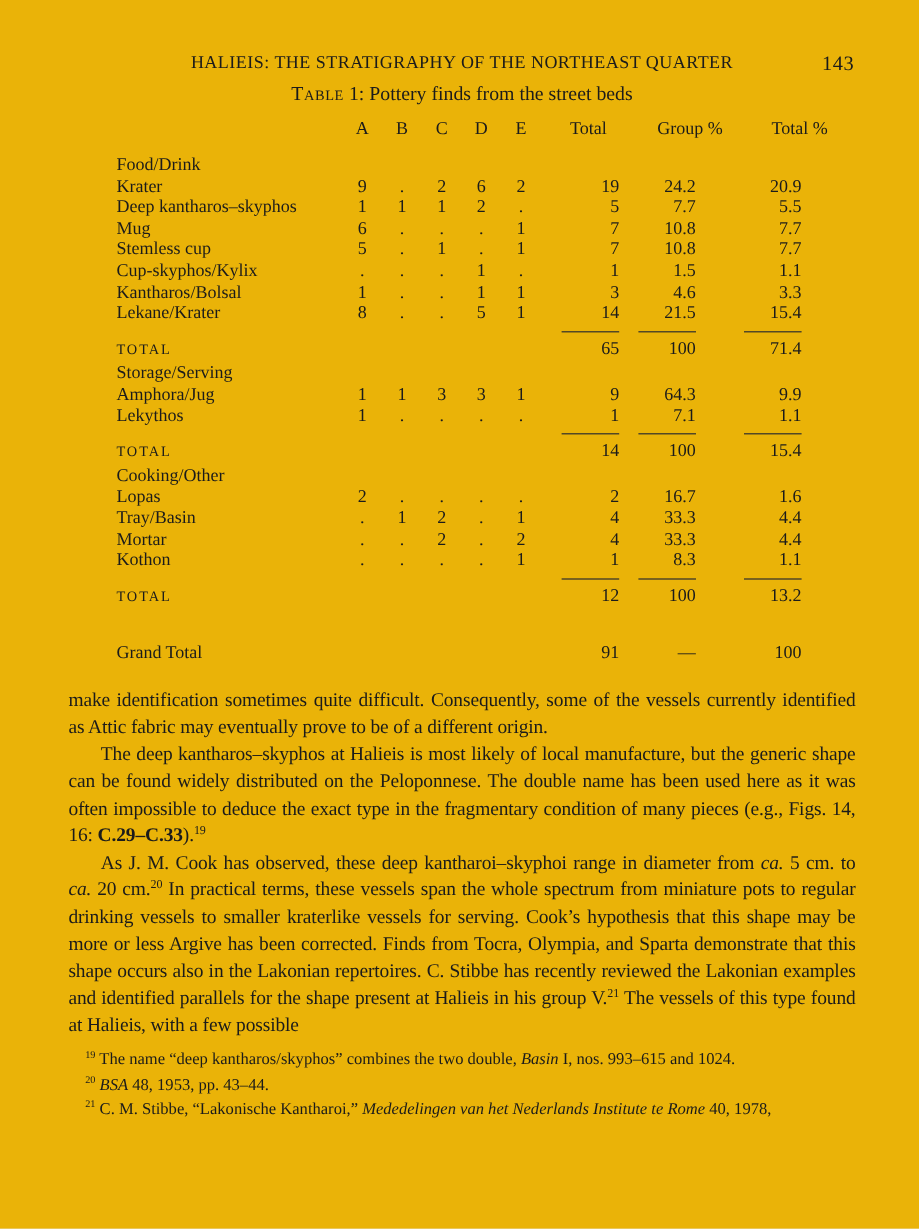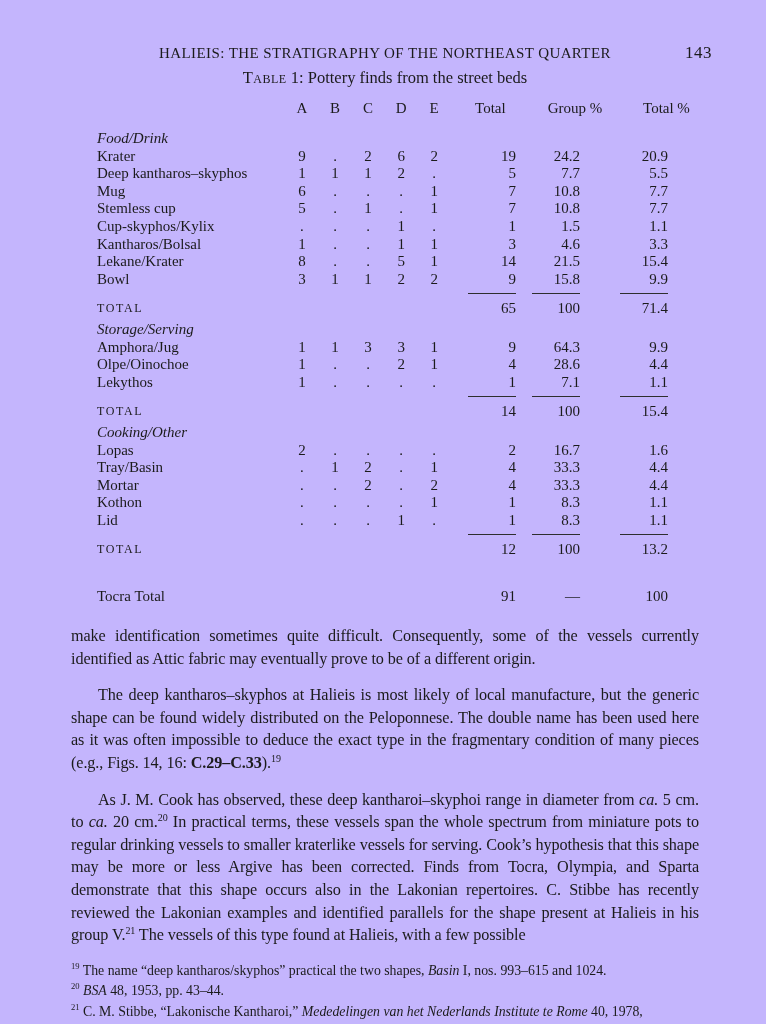--- a/index.html
+++ b/index.html
@@ -1,21 +1,21 @@
 <!DOCTYPE html>
 <html><head>
 <meta charset="utf-8">
 <style>
   * { box-sizing: border-box; }
   html,body { margin:0; padding:0; background:#e8e8e8; }
   .page {
     position: relative;
     width: 766px; height: 1024px;
     margin: 0 auto;
-    background: #c4b5fd;
+    background: #eab308;
     color: #1b1b1b;
     font-family: "Liberation Serif", "DejaVu Serif", serif;
     overflow: hidden;
     padding: 44px 53px 0 57px;
   }
   
   .running-head {
     position: relative;
     text-align: center;
     font-size: 15px;
@@ -53,21 +53,21 @@
     padding: 0;
     line-height: 17.6px;
     height: 17.6px;
     white-space: nowrap;
   }
   td.lbl { text-align: left; }
   .abc  { text-align: center; }
   .rtot { text-align: right; padding-right: 14px !important; }
   .rgrp { text-align: right; padding-right: 40px !important; }
   .rtpc { text-align: right; padding-right: 45px !important; }
-  td.section-name { font-style: italic; padding-top: 9px; height: 27px; }
+  td.section-name { padding-top: 9px; height: 27px; }
   tr.total-row td { padding-top: 5px; padding-bottom: 3px; height: 30px; vertical-align: bottom; }
   td.total-lbl {
     font-size: 12px;
     letter-spacing: 1.6px;
     padding-left: 73px;
     vertical-align: bottom;
   }
   .oline {
     display: inline-block;
     min-width: 48px;
@@ -77,21 +77,21 @@
   }
   tr.grand td { padding-top: 26px; height: 44px; vertical-align: bottom; }
   
   .body-text {
     margin-top: 19px;
     font-size: 16.2px;
     line-height: 22.6px;
     text-align: justify;
     letter-spacing: -0.1px;
   }
-  .body-text p { margin: 14px; }
+  .body-text p { margin: 0; }
   .body-text p.indent { text-indent: 27px; }
   sup { font-size: 0.62em; line-height: 0; vertical-align: super; }
   b { font-weight: bold; }
   
   .footnotes {
     margin-top: 7px;
     font-size: 13.8px;
     line-height: 20.6px;
     text-align: justify;
   }
@@ -208,31 +208,20 @@
           <td class="lbl">Lekane/Krater</td>
           <td class="abc">8</td>
           <td class="abc">.</td>
           <td class="abc">.</td>
           <td class="abc">5</td>
           <td class="abc">1</td>
           <td class="rtot">14</td>
           <td class="rgrp">21.5</td>
           <td class="rtpc">15.4</td>
         </tr>
-        <tr>
-          <td class="lbl">Bowl</td>
-          <td class="abc">3</td>
-          <td class="abc">1</td>
-          <td class="abc">1</td>
-          <td class="abc">2</td>
-          <td class="abc">2</td>
-          <td class="rtot">9</td>
-          <td class="rgrp">15.8</td>
-          <td class="rtpc">9.9</td>
-        </tr>
         <tr class="total-row">
           <td class="total-lbl">TOTAL</td>
           <td class="abc"></td>
           <td class="abc"></td>
           <td class="abc"></td>
           <td class="abc"></td>
           <td class="abc"></td>
           <td class="rtot"><span class="oline">65</span></td>
           <td class="rgrp"><span class="oline">100</span></td>
           <td class="rtpc"><span class="oline">71.4</span></td>
@@ -245,31 +234,20 @@
           <td class="abc">1</td>
           <td class="abc">1</td>
           <td class="abc">3</td>
           <td class="abc">3</td>
           <td class="abc">1</td>
           <td class="rtot">9</td>
           <td class="rgrp">64.3</td>
           <td class="rtpc">9.9</td>
         </tr>
         <tr>
-          <td class="lbl">Olpe/Oinochoe</td>
-          <td class="abc">1</td>
-          <td class="abc">.</td>
-          <td class="abc">.</td>
-          <td class="abc">2</td>
-          <td class="abc">1</td>
-          <td class="rtot">4</td>
-          <td class="rgrp">28.6</td>
-          <td class="rtpc">4.4</td>
-        </tr>
-        <tr>
           <td class="lbl">Lekythos</td>
           <td class="abc">1</td>
           <td class="abc">.</td>
           <td class="abc">.</td>
           <td class="abc">.</td>
           <td class="abc">.</td>
           <td class="rtot">1</td>
           <td class="rgrp">7.1</td>
           <td class="rtpc">1.1</td>
         </tr>
@@ -324,61 +302,50 @@
           <td class="lbl">Kothon</td>
           <td class="abc">.</td>
           <td class="abc">.</td>
           <td class="abc">.</td>
           <td class="abc">.</td>
           <td class="abc">1</td>
           <td class="rtot">1</td>
           <td class="rgrp">8.3</td>
           <td class="rtpc">1.1</td>
         </tr>
-        <tr>
-          <td class="lbl">Lid</td>
-          <td class="abc">.</td>
-          <td class="abc">.</td>
-          <td class="abc">.</td>
-          <td class="abc">1</td>
-          <td class="abc">.</td>
-          <td class="rtot">1</td>
-          <td class="rgrp">8.3</td>
-          <td class="rtpc">1.1</td>
-        </tr>
         <tr class="total-row">
           <td class="total-lbl">TOTAL</td>
           <td class="abc"></td>
           <td class="abc"></td>
           <td class="abc"></td>
           <td class="abc"></td>
           <td class="abc"></td>
           <td class="rtot"><span class="oline">12</span></td>
           <td class="rgrp"><span class="oline">100</span></td>
           <td class="rtpc"><span class="oline">13.2</span></td>
         </tr>
         <tr class="grand">
-          <td class="lbl">Tocra Total</td>
+          <td class="lbl">Grand Total</td>
           <td class="abc"></td>
           <td class="abc"></td>
           <td class="abc"></td>
           <td class="abc"></td>
           <td class="abc"></td>
           <td class="rtot">91</td>
           <td class="rgrp">—</td>
           <td class="rtpc">100</td>
         </tr>
       </tbody>
   </table>
 
   <div class="body-text">
       <p class="para"><span>make identification sometimes quite difficult. Consequently, some of the vessels currently identified as Attic fabric may eventually prove to be of a different origin.</span></p>
       <p class="para indent"><span>The deep kantharos–skyphos at Halieis is most likely of local manufacture, but the generic shape can be found widely distributed on the Peloponnese. The double name has been used here as it was often impossible to deduce the exact type in the fragmentary condition of many pieces (e.g., Figs. 14, 16: </span><b>C.29–C.33</b><span>).</span><sup>19</sup></p>
       <p class="para indent"><span>As J. M. Cook has observed, these deep kantharoi–skyphoi range in diameter from </span><i>ca.</i><span> 5 cm. to </span><i>ca.</i><span> 20 cm.</span><sup>20</sup><span> In practical terms, these vessels span the whole spectrum from miniature pots to regular drinking vessels to smaller kraterlike vessels for serving. Cook’s hypothesis that this shape may be more or less Argive has been corrected. Finds from Tocra, Olympia, and Sparta demonstrate that this shape occurs also in the Lakonian repertoires. C. Stibbe has recently reviewed the Lakonian examples and identified parallels for the shape present at Halieis in his group V.</span><sup>21</sup><span> The vessels of this type found at Halieis, with a few possible</span></p>
     </div>
 
   <div class="footnotes">
-      <p><sup>19</sup> <span>The name “deep kantharos/skyphos” practical the two shapes, </span><i>Basin</i><span> I, nos. 993–615 and 1024.</span></p>
+      <p><sup>19</sup> <span>The name “deep kantharos/skyphos” combines the two double, </span><i>Basin</i><span> I, nos. 993–615 and 1024.</span></p>
       <p><sup>20</sup> <i>BSA</i><span> 48, 1953, pp. 43–44.</span></p>
       <p><sup>21</sup> <span>C. M. Stibbe, “Lakonische Kantharoi,” </span><i>Mededelingen van het Nederlands Institute te Rome</i><span> 40, 1978,</span></p>
     </div>
 
 </div>
 
 </body></html>

